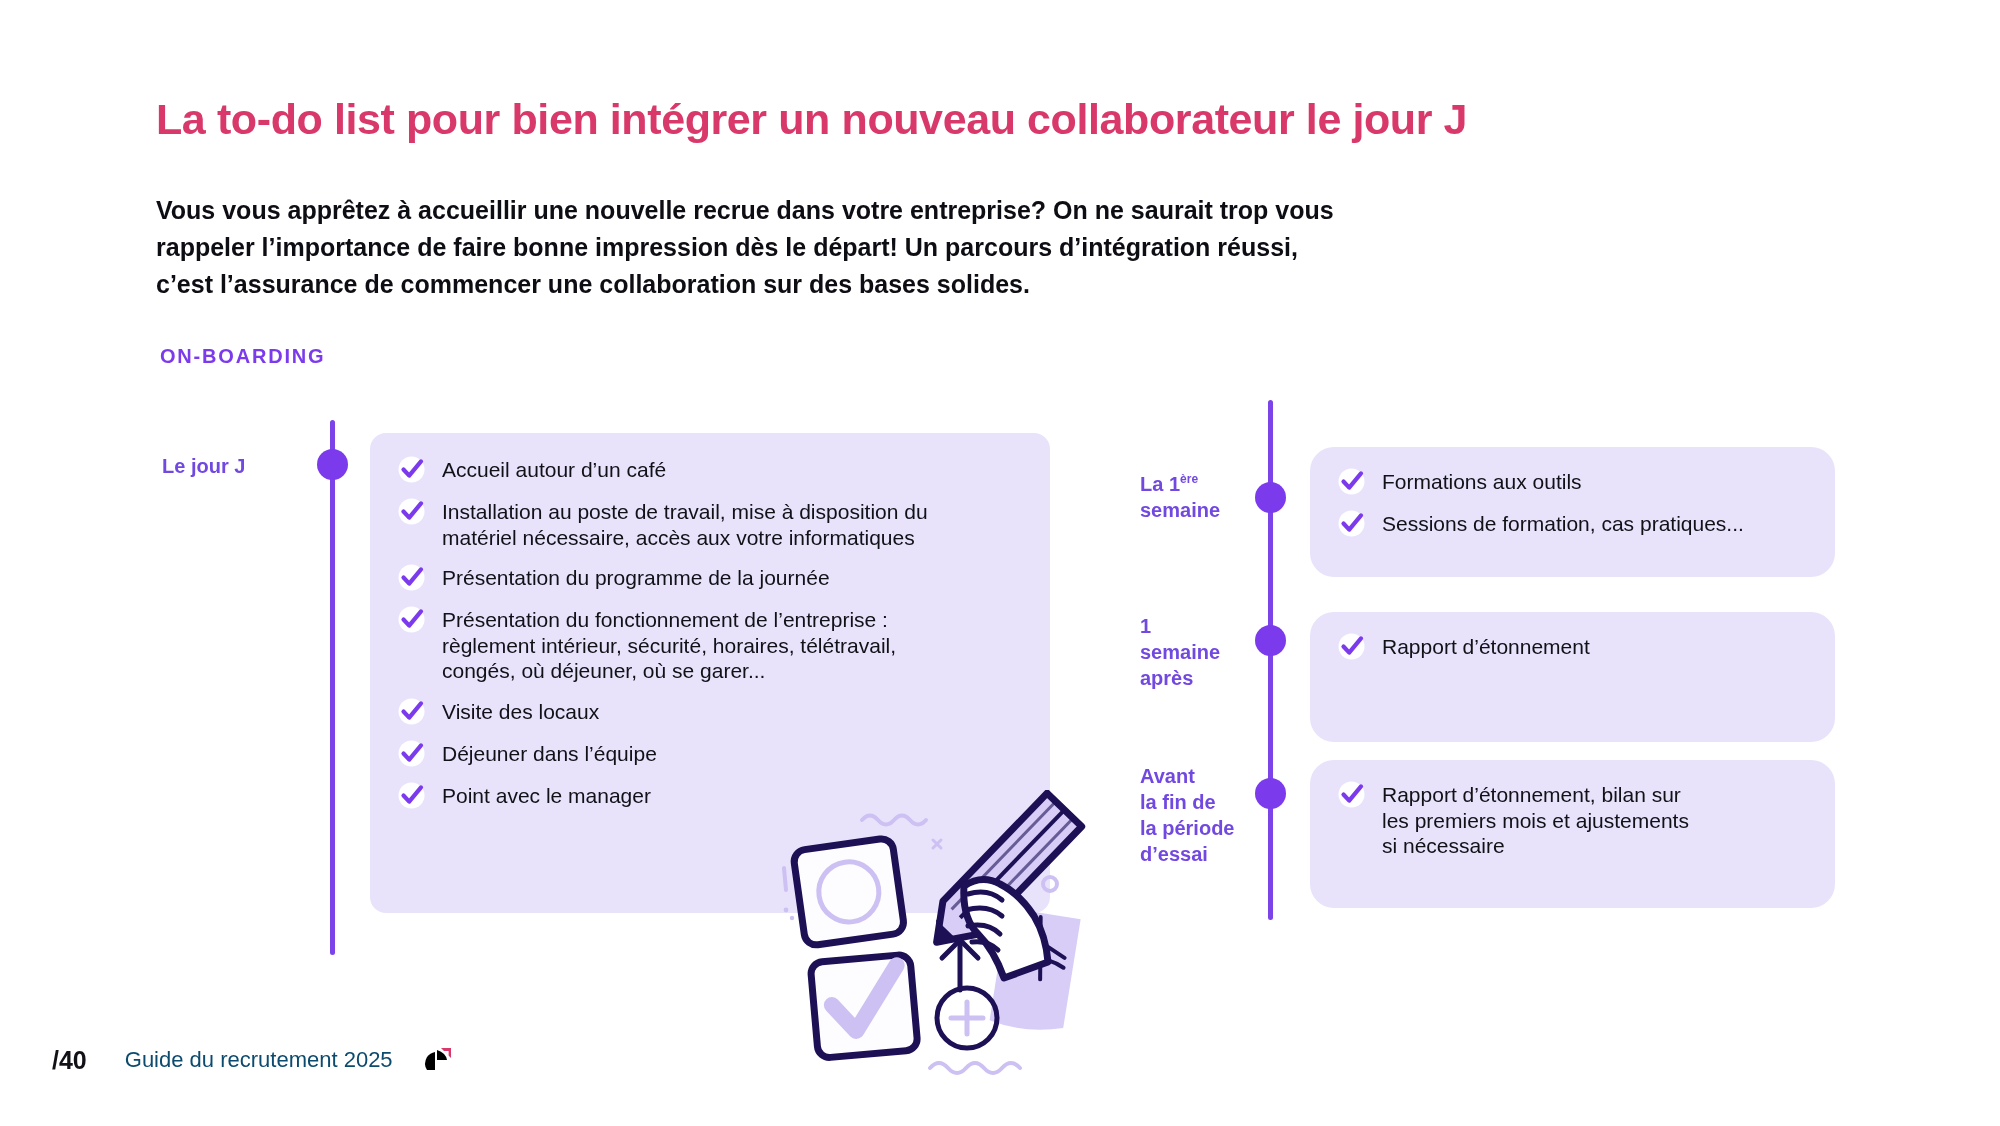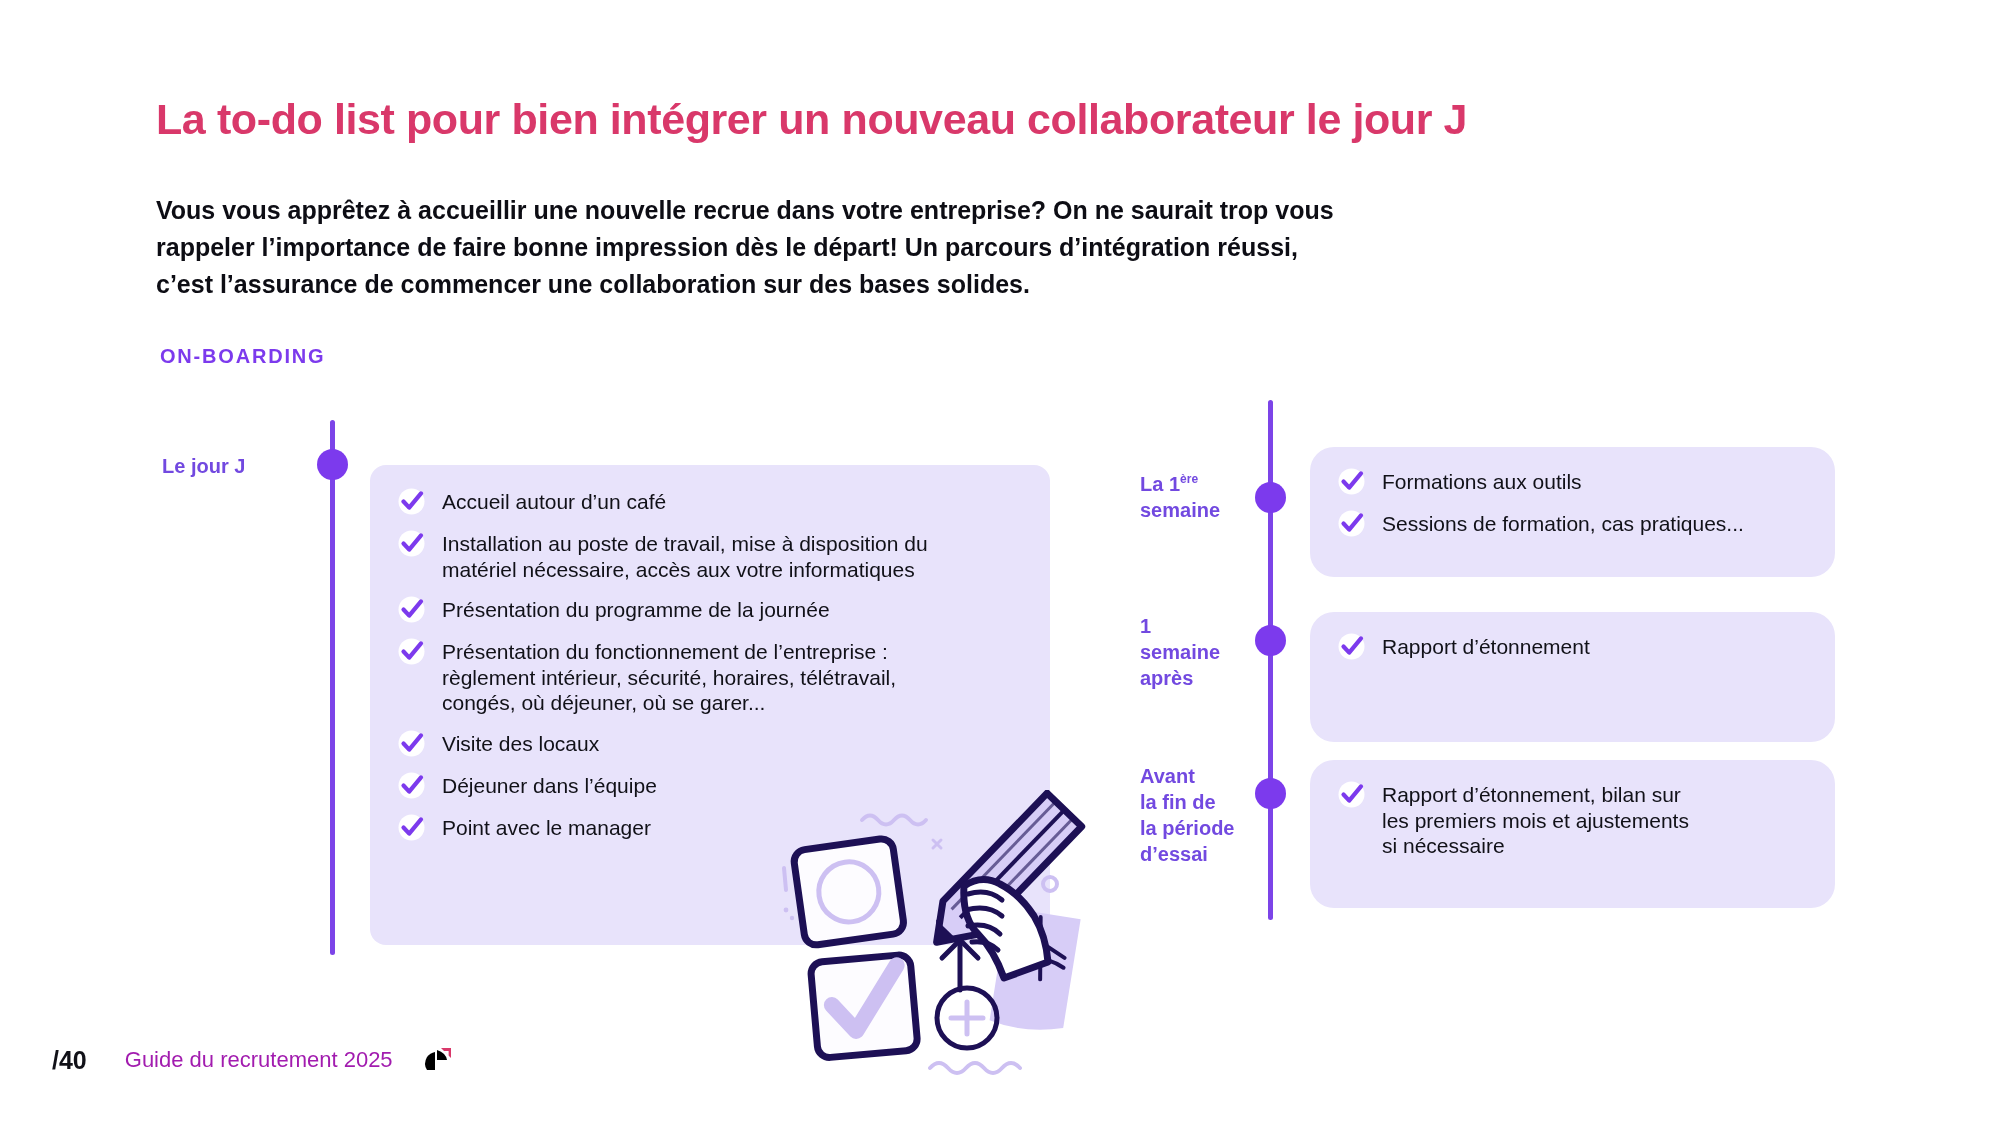--- a/index.html
+++ b/index.html
@@ -86,21 +86,20 @@
 
   
   .card-left {
     position: absolute;
     left: 370px;
     top: 433px;
     width: 680px;
     height: 480px;
     background: #e8e3fb;
     border-radius: 16px;
-    margin-top: 32px;
   }
 
   .chk-list { position: absolute; left: 27px; top: 22px; width: 630px; }
 
   .chk-item {
     display: flex;
     align-items: flex-start;
     margin-bottom: 13px;
   }
   .chk-item:last-child { margin-bottom: 0; }
@@ -181,21 +180,21 @@
     align-items: center;
   }
   .footer-page {
     font-size: 25px;
     font-weight: bold;
     color: #111118;
     margin-right: 38px;
   }
   .footer-text {
     font-size: 22px;
-    color: #a21caf;
+    color: #0c4a6e;
     margin-right: 26px;
   }
   .footer-logo { width: 34px; height: 34px; position: relative; top: 1px; }
 </style>
 </head>
 <body>
 
 <div class="page">
 
   <div class="title">La to-do list pour bien intégrer un nouveau collaborateur le jour J</div>

